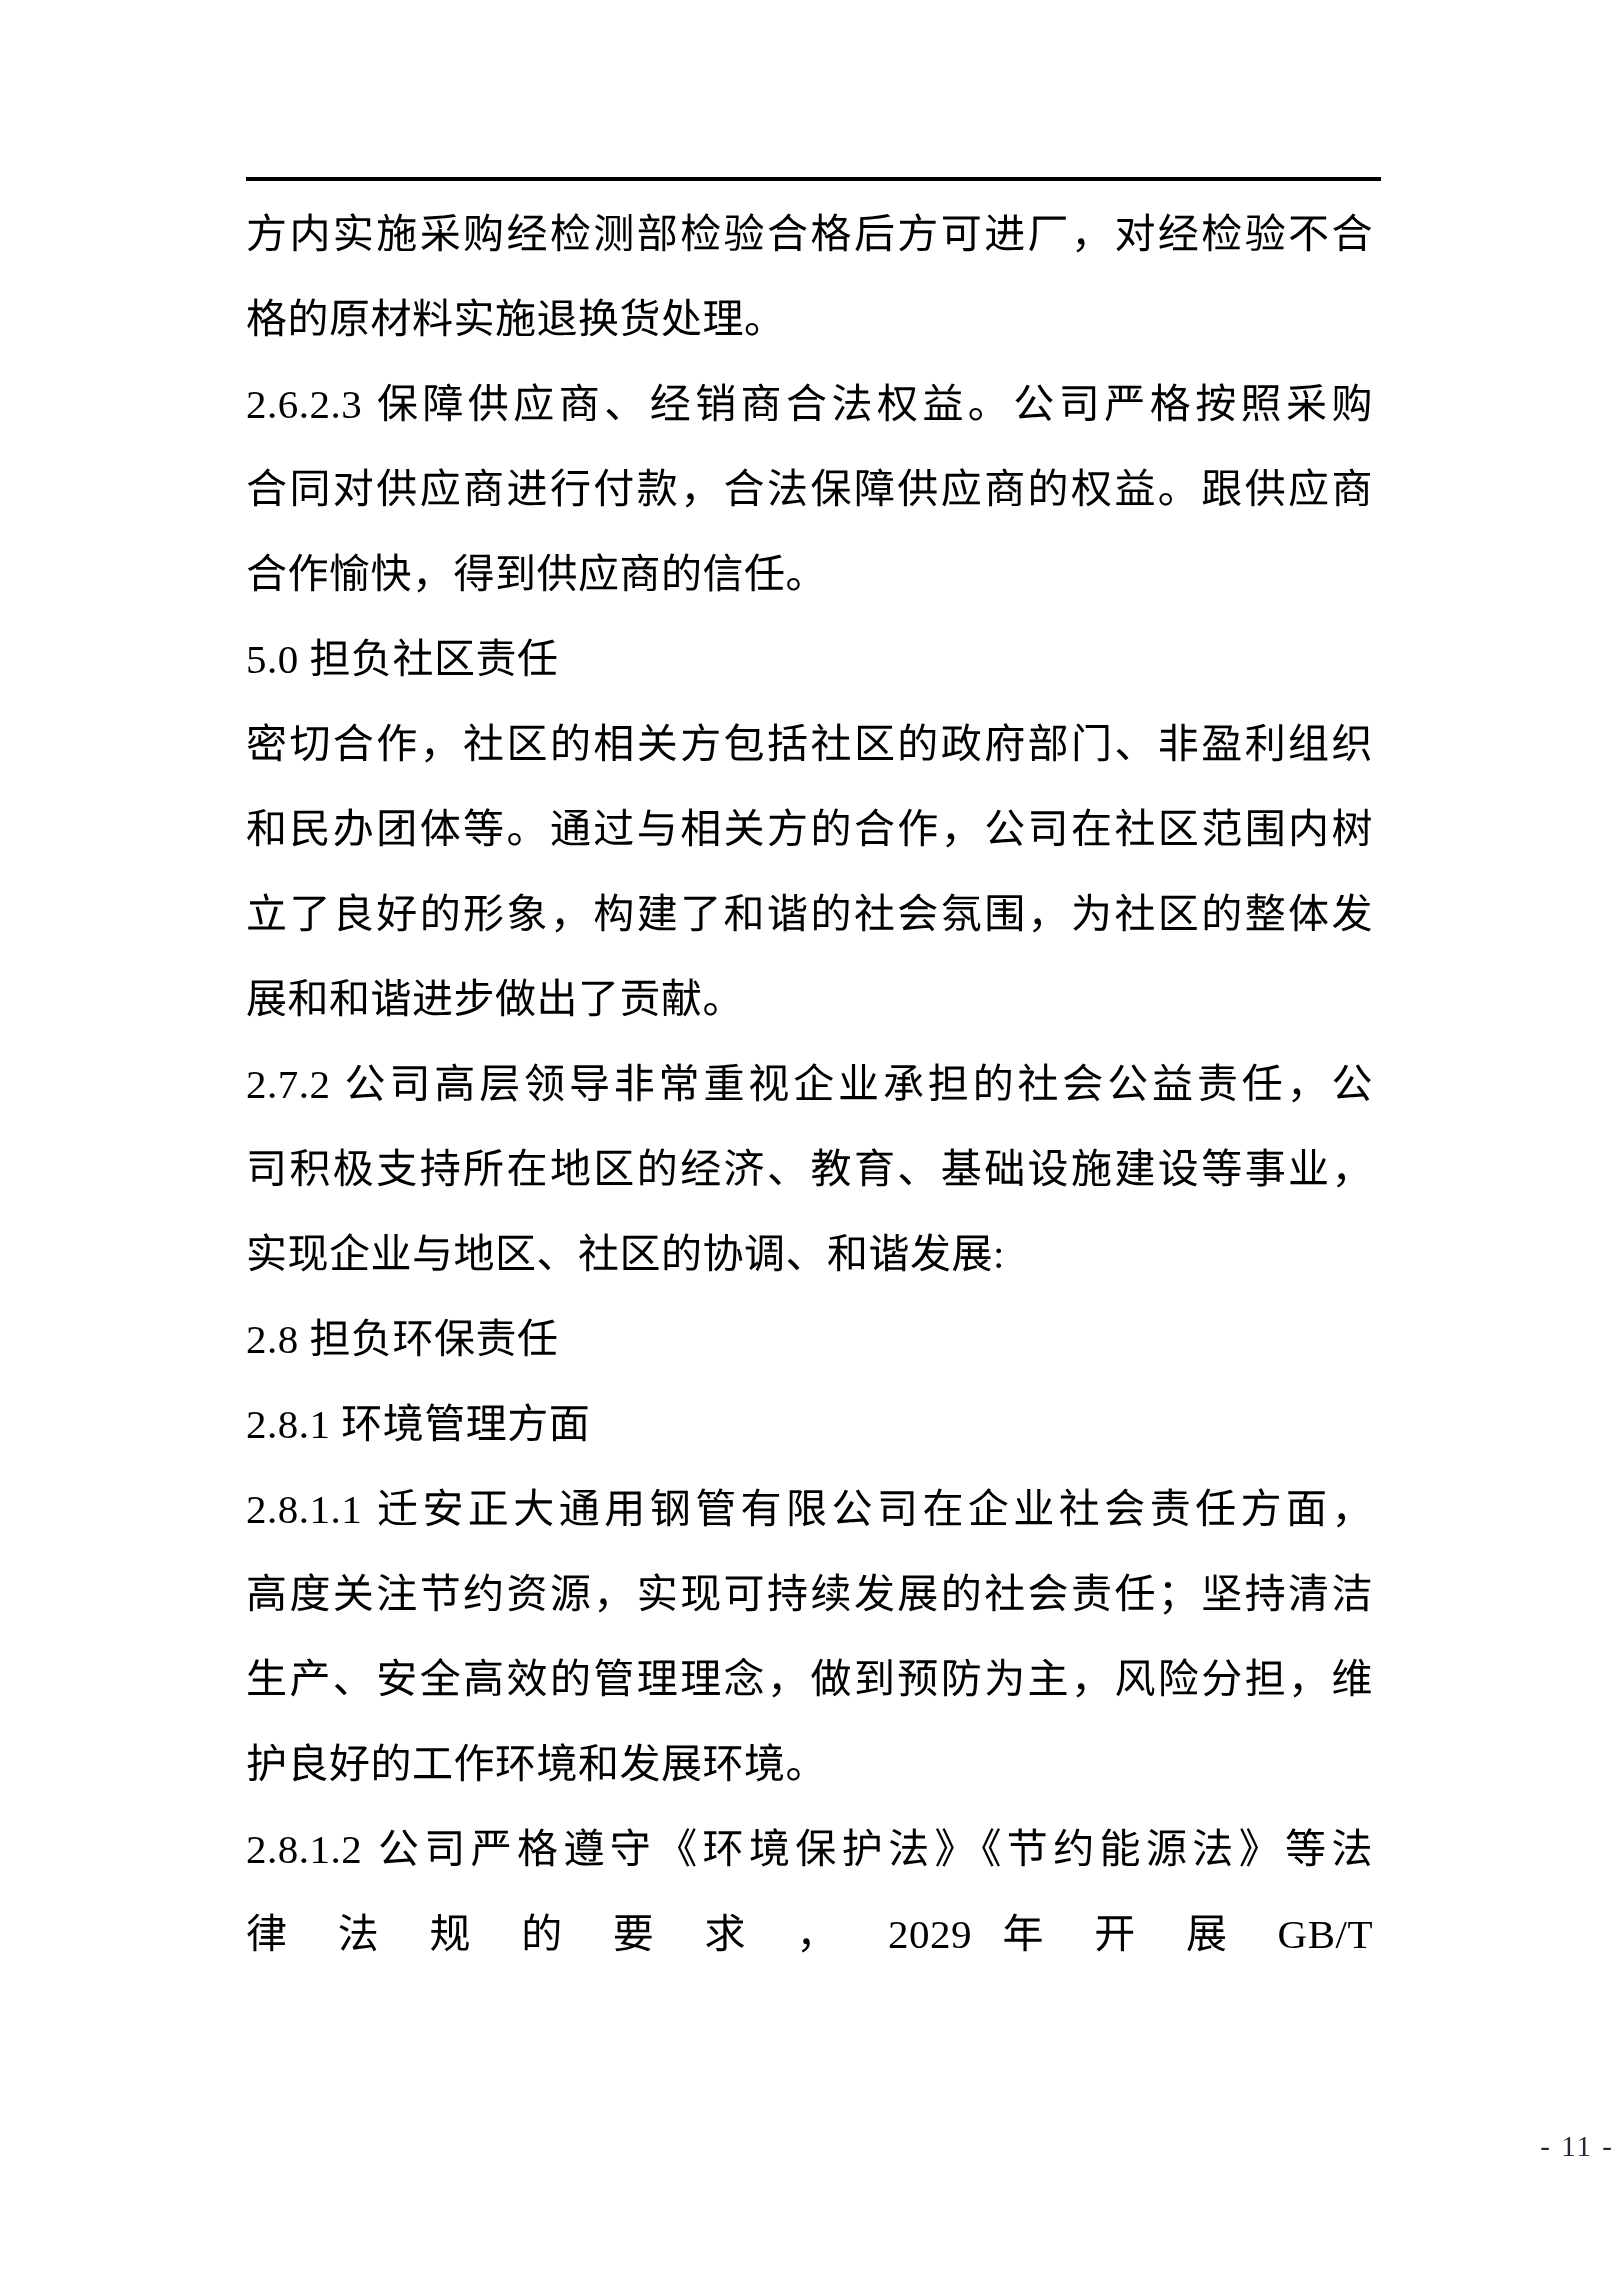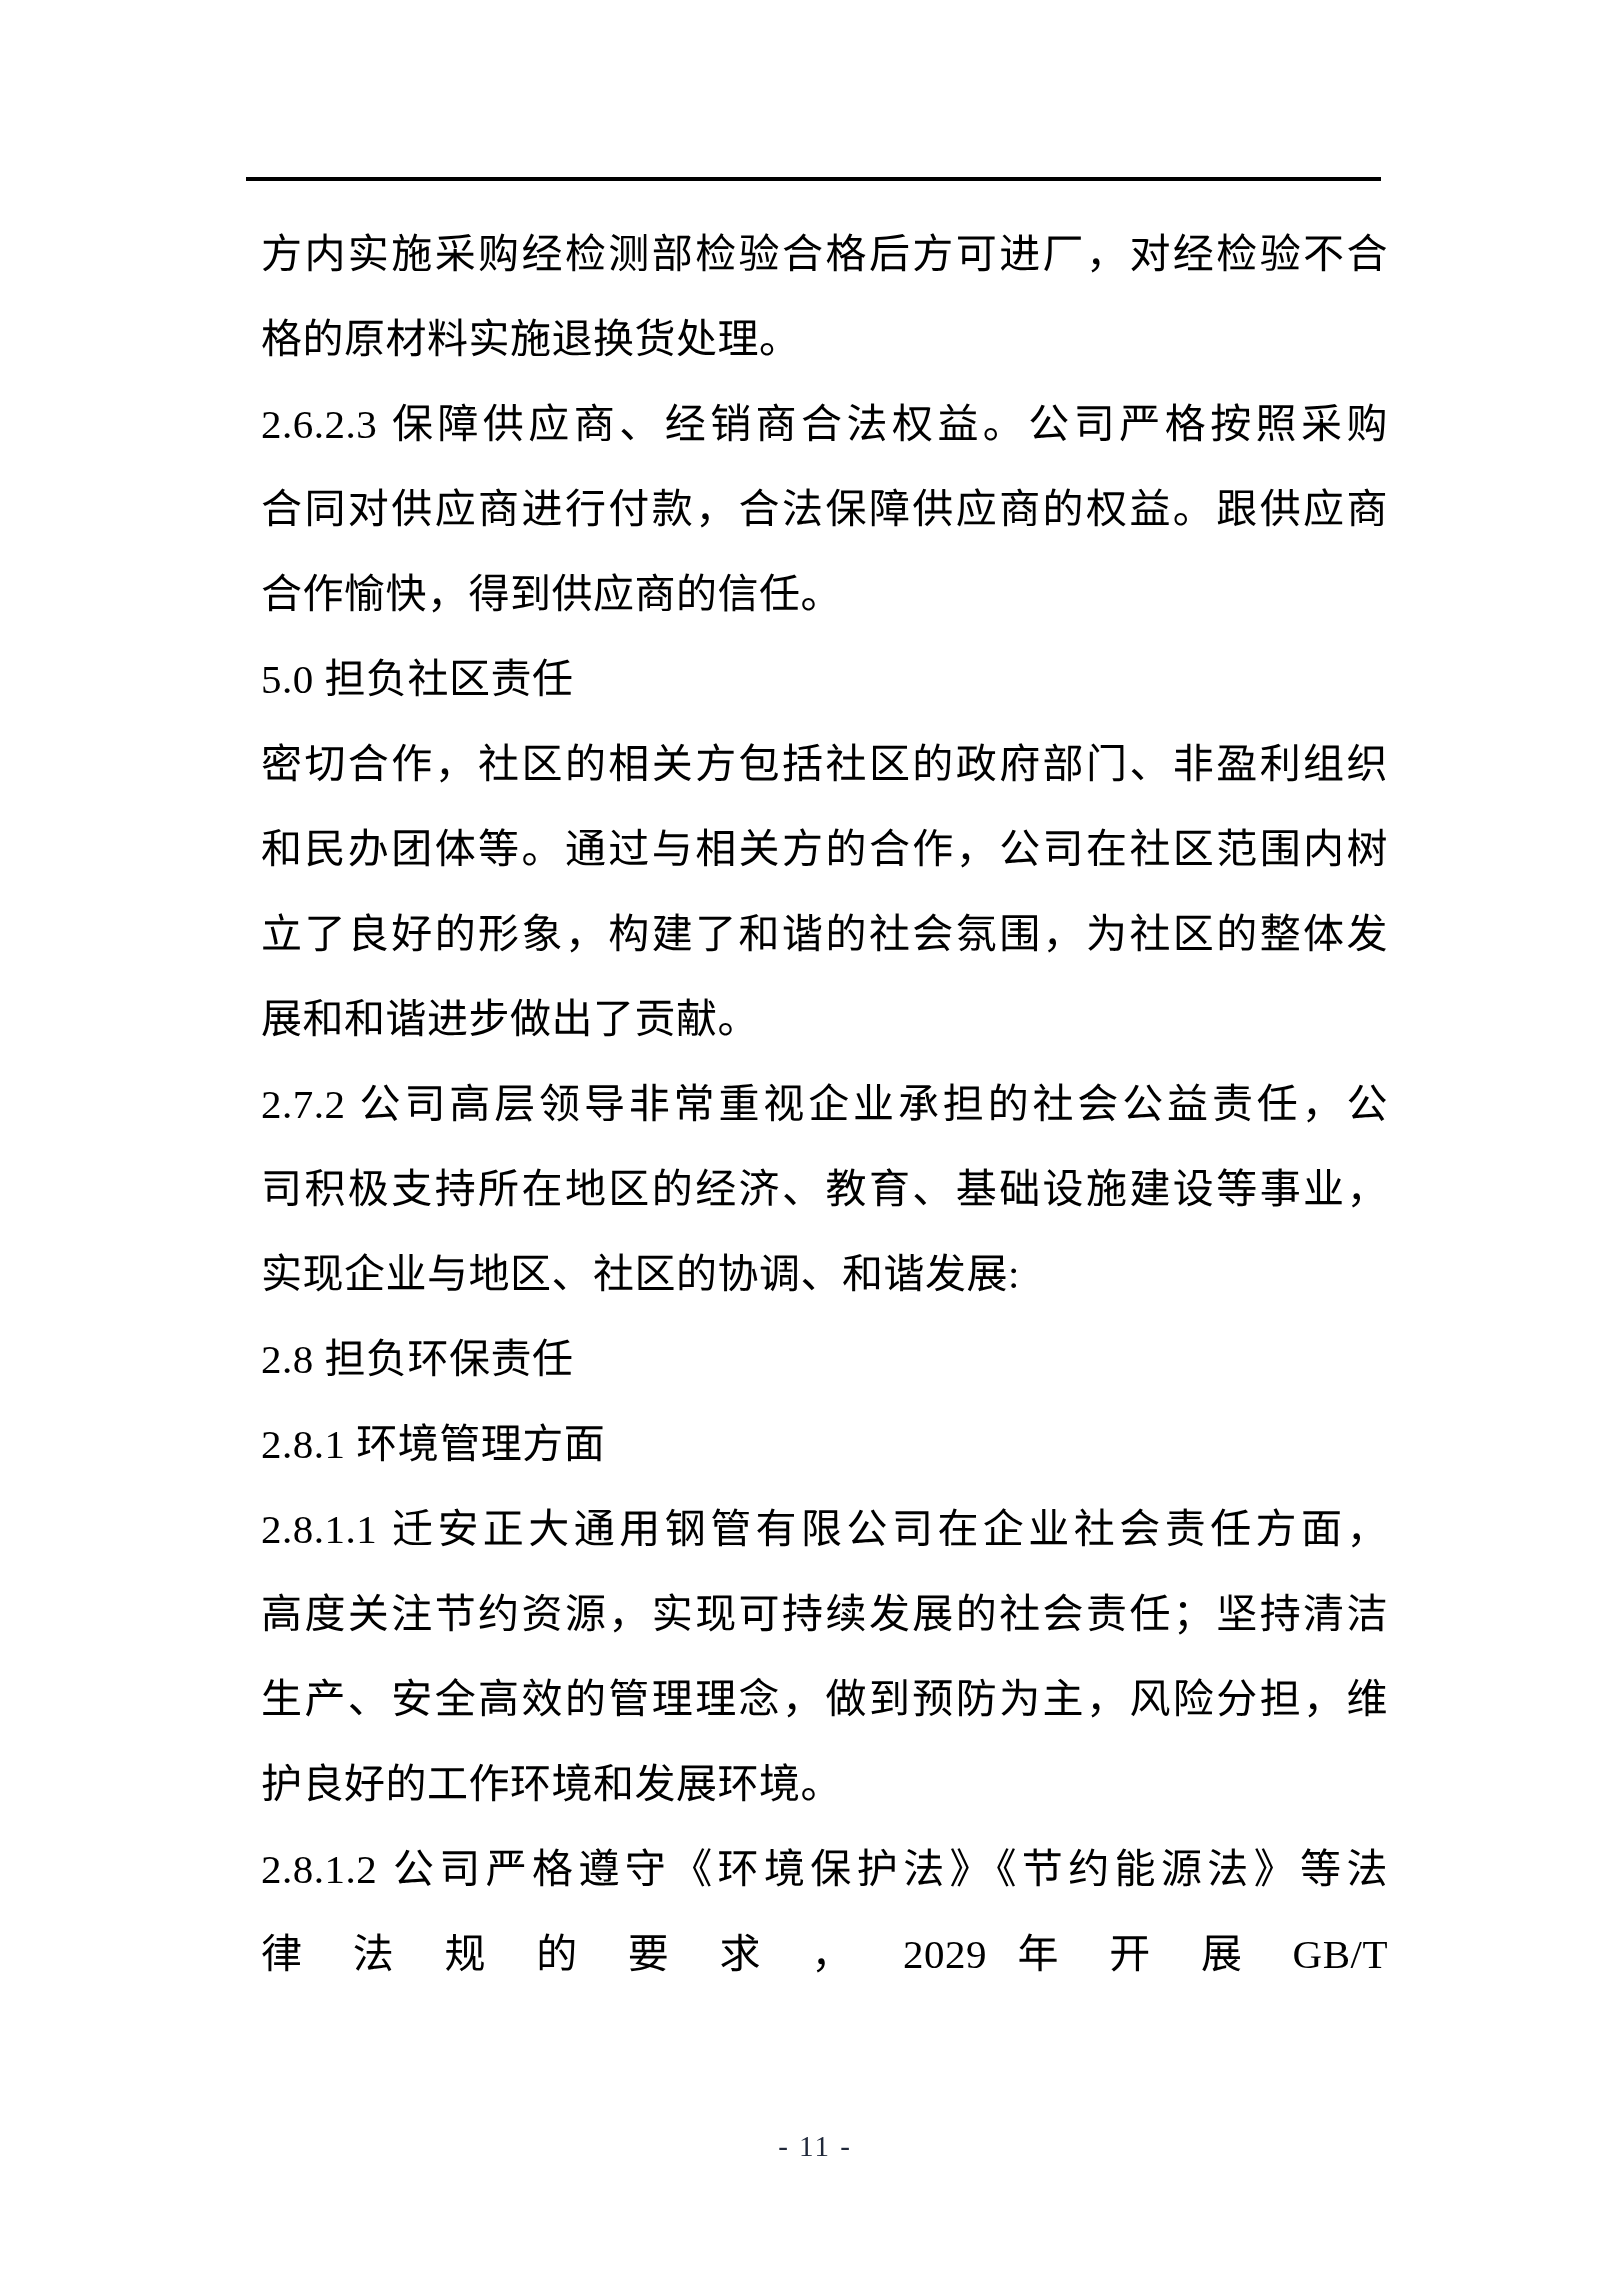--- a/index.html
+++ b/index.html
@@ -16,47 +16,46 @@
     position: absolute;
     left: 246px;
     top: 177px;
     width: 1135px;
     height: 3.9px;
     background: #000000;
   }
   .body-text {
     position: absolute;
     left: 246px;
-    top: 212px;
+    top: 192px;
     width: 1127px;
-    margin-left: 15px;
   }
   .line {
     height: 85px;
     line-height: 85px;
     font-size: 41px;
     white-space: normal;
     overflow: hidden;
     letter-spacing: 0.5px;
   }
   .line[data-align="justify"] {
     text-align: justify;
     text-align-last: justify;
     text-justify: inter-character;
   }
   .line[data-align="left"] {
     text-align: right;
     text-align-last: left;
   }
   .footer {
     position: absolute;
-    left: 8px;
+    left: 0;
     top: 2125px;
     width: 1614px;
-    text-align: center;
+    text-align: right;
     font-size: 29px;
     line-height: 43px;
     color: #20283a;
     letter-spacing: 2px;
   }
 </style>
 </head>
 <body>
 
 <div class="page">

